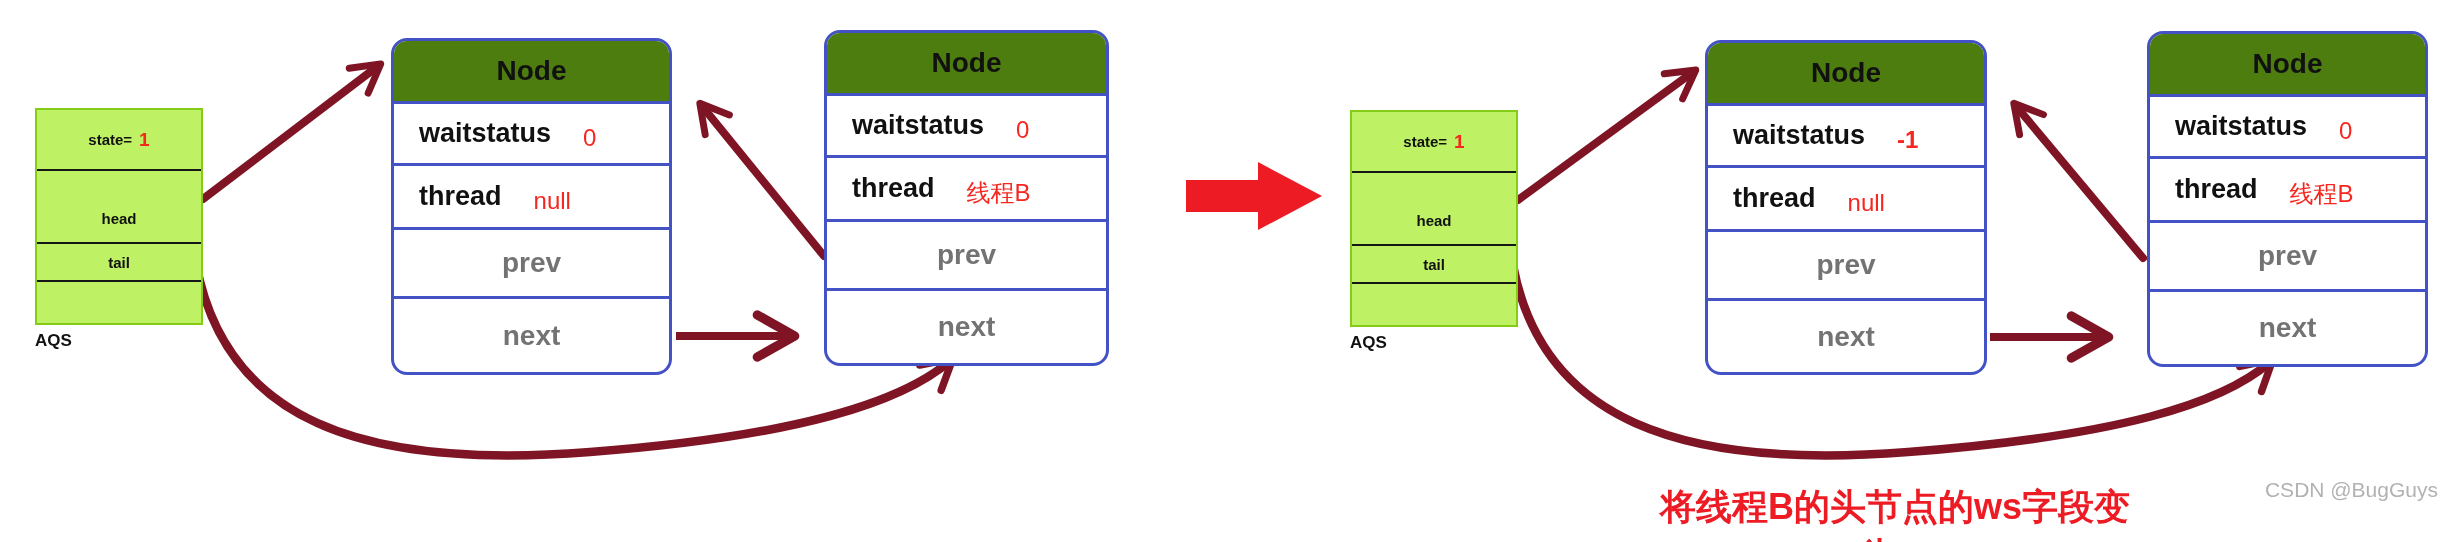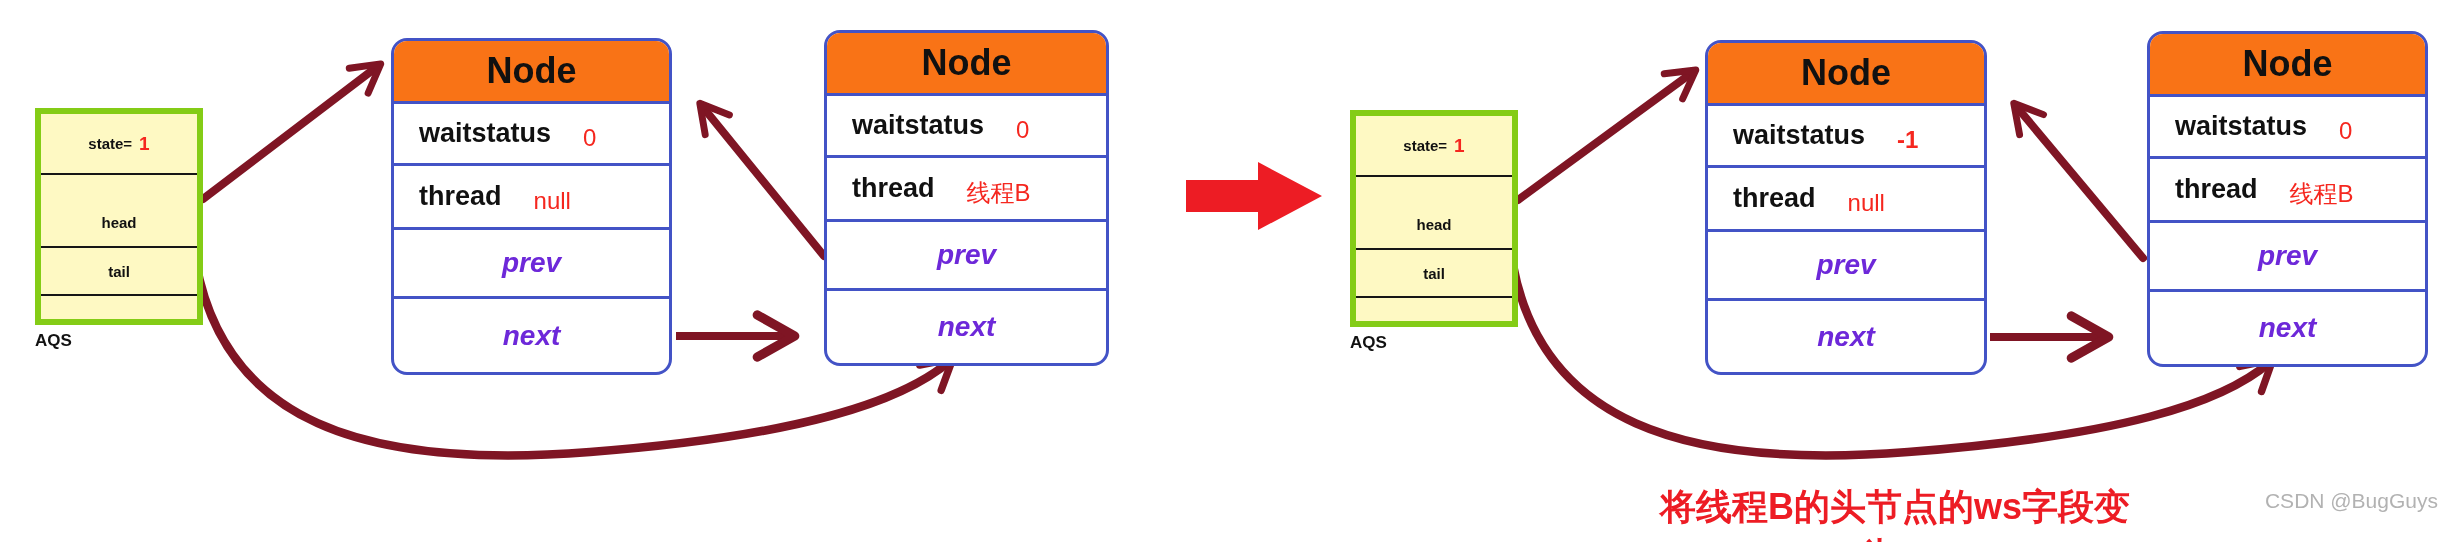--- a/index.html
+++ b/index.html
@@ -6,71 +6,71 @@
   #canvas{
     position:relative;width:2450px;height:542px;background:#ffffff;overflow:hidden;
     font-family:"Liberation Sans","DejaVu Sans",sans-serif;
   }
   
   #arrows{position:absolute;left:0;top:0;width:2450px;height:542px;}
 
   
   .aqs{
     position:absolute;width:168px;height:217px;box-sizing:border-box;
-    border:6px solid #84cc16;background:#fef9c3;display:flex;flex-direction:column;
+    border:2px solid #84cc16;background:#bef264;display:flex;flex-direction:column;
   }
   .aqs-row{
     box-sizing:border-box;border-bottom:2px solid #161616;
     display:flex;align-items:center;justify-content:center;
     font-weight:bold;font-size:15px;color:#111;
   }
   .aqs-row:last-child{border-bottom:none;flex:1;}
   .r-state{height:61px;}
   .r-head{height:50px;margin-top:23px;}
-  .r-tail{height:48px;}
+  .r-tail{height:38px;}
   .state-val{color:#f5271f;font-size:19px;margin-left:7px;font-weight:bold;}
   .aqs-caption{
     position:absolute;width:168px;text-align:left;
     font-weight:bold;font-size:17px;color:#111;
   }
 
   
   .node{
     position:absolute;box-sizing:border-box;background:#ffffff;
     border:3px solid #4353c6;border-radius:16px;overflow:hidden;
     display:flex;flex-direction:column;
   }
   .node-header{
     height:63px;box-sizing:border-box;border-bottom:3px solid #4353c6;
-    background:#f97316;display:flex;align-items:center;justify-content:center;
-    font-weight:bold;font-size:36px;color:#111;
+    background:#4d7c0f;display:flex;align-items:center;justify-content:center;
+    font-weight:bold;font-size:28px;color:#111;
   }
   .field{
     box-sizing:border-box;border-bottom:3px solid #4353c6;
     display:flex;align-items:center;padding-left:25px;
   }
   .f-ws{height:62px;}
   .f-th{height:64px;}
   .flabel{font-weight:bold;font-size:27px;color:#111;}
   .fval{color:#f5271f;font-size:24px;margin-left:32px;margin-top:8px;}
   .ptr{
     box-sizing:border-box;border-bottom:3px solid #4353c6;
     display:flex;align-items:center;justify-content:center;
-    font-weight:bold;font-size:28px;color:#6d28d9;font-style:italic;
+    font-weight:bold;font-size:28px;color:#737373;
   }
   .p-prev{height:69px;}
   .p-next{flex:1;border-bottom:none;}
 
   
   .caption-red{
     position:absolute;left:1655px;top:483px;width:480px;text-align:center;
     color:#ed1c24;font-weight:bold;font-size:36px;letter-spacing:0px;
   }
   .watermark{
-    position:absolute;left:2258px;top:489px;width:180px;text-align:right;
+    position:absolute;left:2258px;top:478px;width:180px;text-align:right;
     color:#b2b2b2;font-size:21px;font-weight:normal;
   }
 </style>
 </head>
 <body>
 
 <div id="canvas">
 
   <svg id="arrows" viewBox="0 0 2450 542" xmlns="http://www.w3.org/2000/svg">
     <defs>

